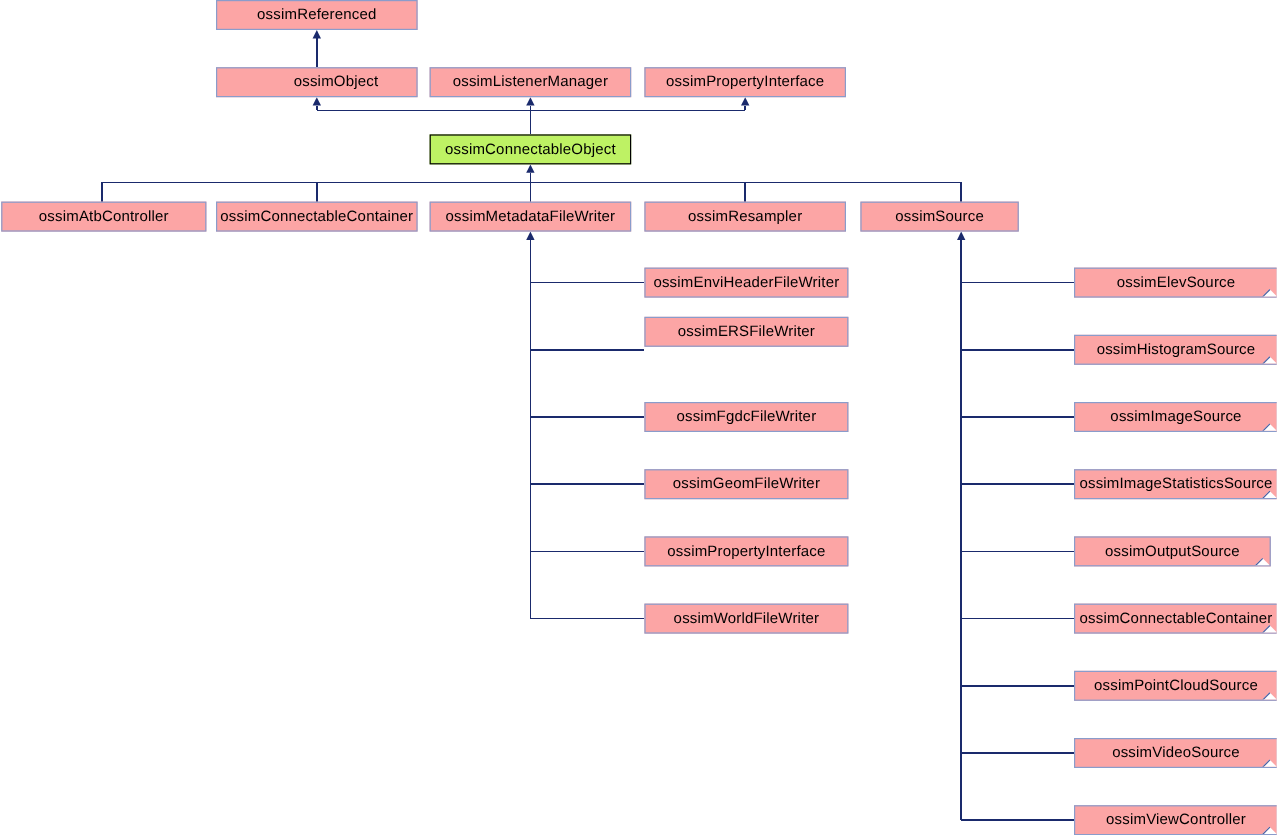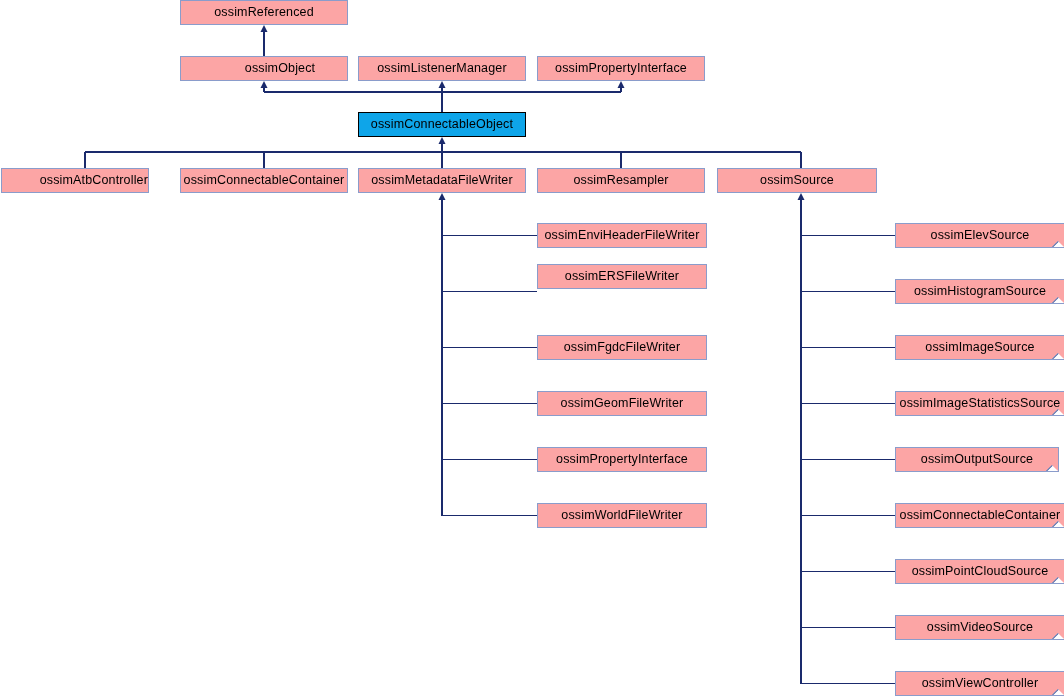--- a/index.html
+++ b/index.html
@@ -32,21 +32,21 @@
     font-size: 12.5px;
     letter-spacing: 0.15px;
     color: #000000;
     white-space: nowrap;
     overflow: hidden;
     background: #fca5a5;
     border: 1px solid #8a9ccb;
     z-index: 2;
   }
   .node.focus {
-    background: #0ea5e9;
+    background: #bef264;
     border: 1px solid #000000;
   }
   
   .node.clipped {
     border-bottom-right-radius: 0;
   }
   .node.clipped::after {
     content: "";
     position: absolute;
     right: -1px;
@@ -101,25 +101,25 @@
       <line x1="801" y1="571.5" x2="895" y2="571.5" stroke="#1a2a6c" stroke-width="1.2" shape-rendering="crispEdges"></line>
       <line x1="801" y1="627.5" x2="895" y2="627.5" stroke="#1a2a6c" stroke-width="1.2" shape-rendering="crispEdges"></line>
       <line x1="801" y1="683.5" x2="895" y2="683.5" stroke="#1a2a6c" stroke-width="1.2" shape-rendering="crispEdges"></line>
     </svg>
   <div id="nodes">
       <div class="node" style="left: 180px; top: 0px; width: 168px;">ossimReferenced</div>
       <div class="node" style="left: 180px; top: 56px; width: 168px; padding-left: 32px;">ossimObject</div>
       <div class="node" style="left: 358px; top: 56px; width: 168px;">ossimListenerManager</div>
       <div class="node" style="left: 537px; top: 56px; width: 168px;">ossimPropertyInterface</div>
       <div class="node focus" style="left: 358px; top: 112px; width: 168px;">ossimConnectableObject</div>
-      <div class="node" style="left: 1px; top: 168px; width: 148px; text-align: right;">ossimAtbController</div>
+      <div class="node" style="left: 1px; top: 168px; width: 171px;">ossimAtbController</div>
       <div class="node" style="left: 180px; top: 168px; width: 168px;">ossimConnectableContainer</div>
       <div class="node" style="left: 358px; top: 168px; width: 168px;">ossimMetadataFileWriter</div>
       <div class="node" style="left: 537px; top: 168px; width: 168px;">ossimResampler</div>
-      <div class="node" style="left: 717px; top: 168px; width: 160px;">ossimSource</div>
+      <div class="node" style="left: 717px; top: 168px; width: 132px;">ossimSource</div>
       <div class="node" style="left: 537px; top: 223px; width: 170px;">ossimEnviHeaderFileWriter</div>
       <div class="node" style="left: 537px; top: 264px; width: 170px;">ossimERSFileWriter</div>
       <div class="node" style="left: 537px; top: 335px; width: 170px;">ossimFgdcFileWriter</div>
       <div class="node" style="left: 537px; top: 391px; width: 170px;">ossimGeomFileWriter</div>
       <div class="node" style="left: 537px; top: 447px; width: 170px;">ossimPropertyInterface</div>
       <div class="node" style="left: 537px; top: 503px; width: 170px;">ossimWorldFileWriter</div>
       <div class="node clipped" style="left: 895px; top: 223px; width: 170px;">ossimElevSource</div>
       <div class="node clipped" style="left: 895px; top: 279px; width: 170px;">ossimHistogramSource</div>
       <div class="node clipped" style="left: 895px; top: 335px; width: 170px;">ossimImageSource</div>
       <div class="node clipped" style="left: 895px; top: 391px; width: 170px;">ossimImageStatisticsSource</div>

